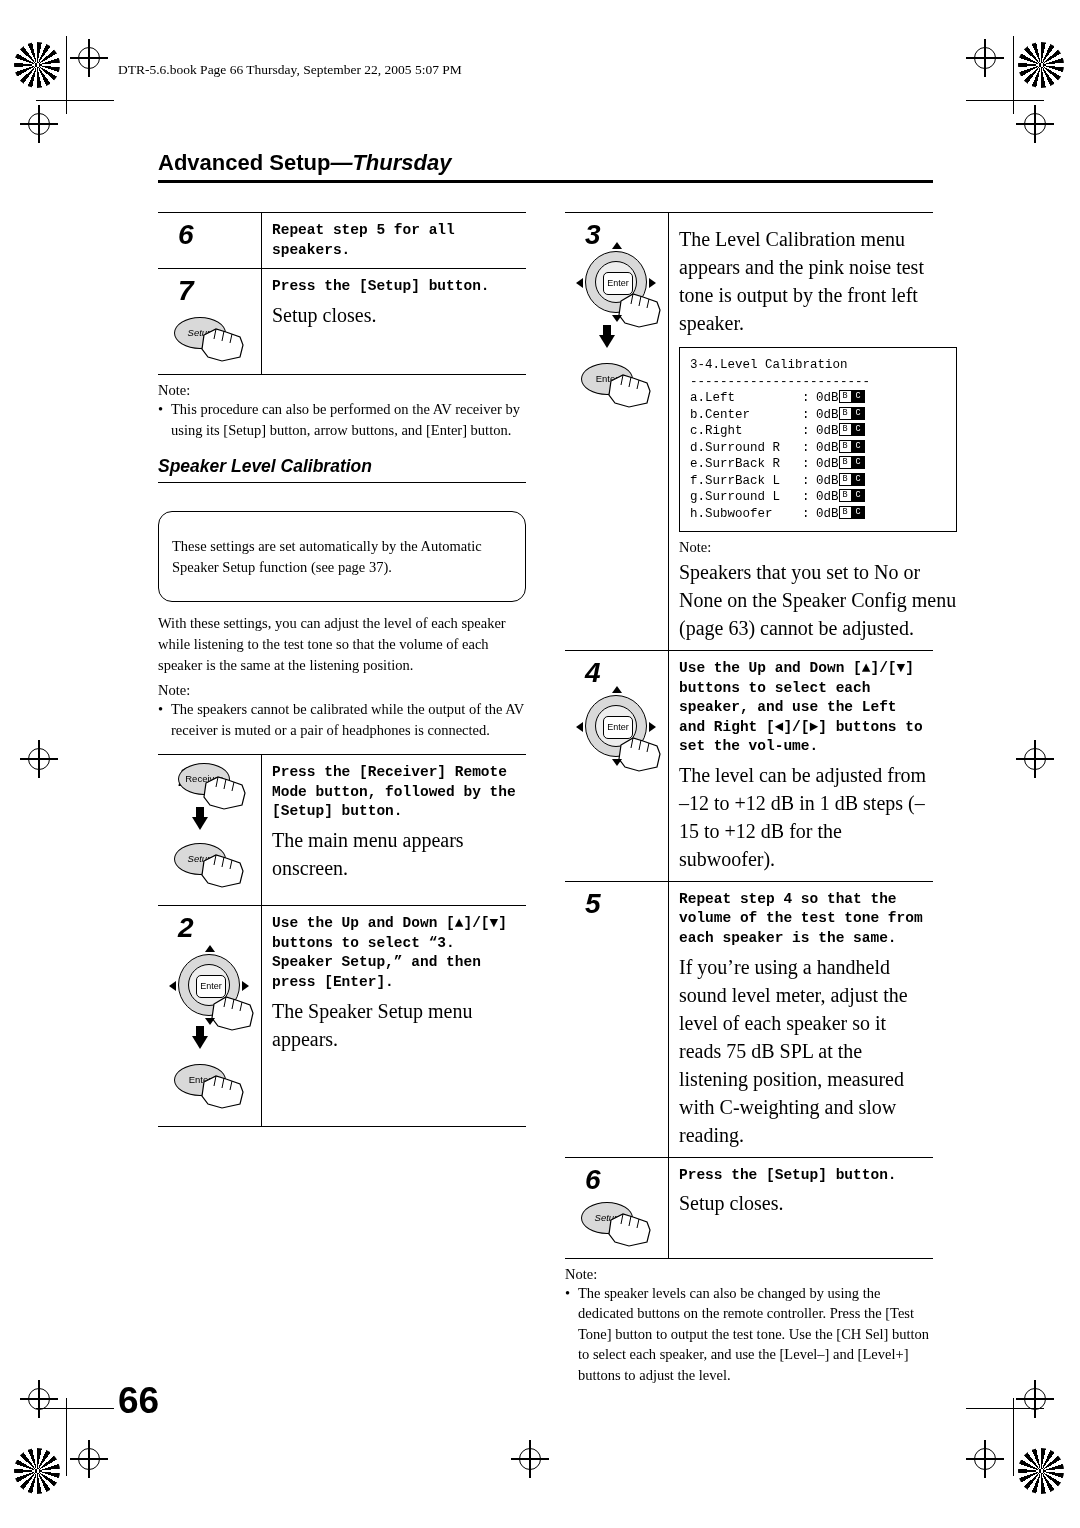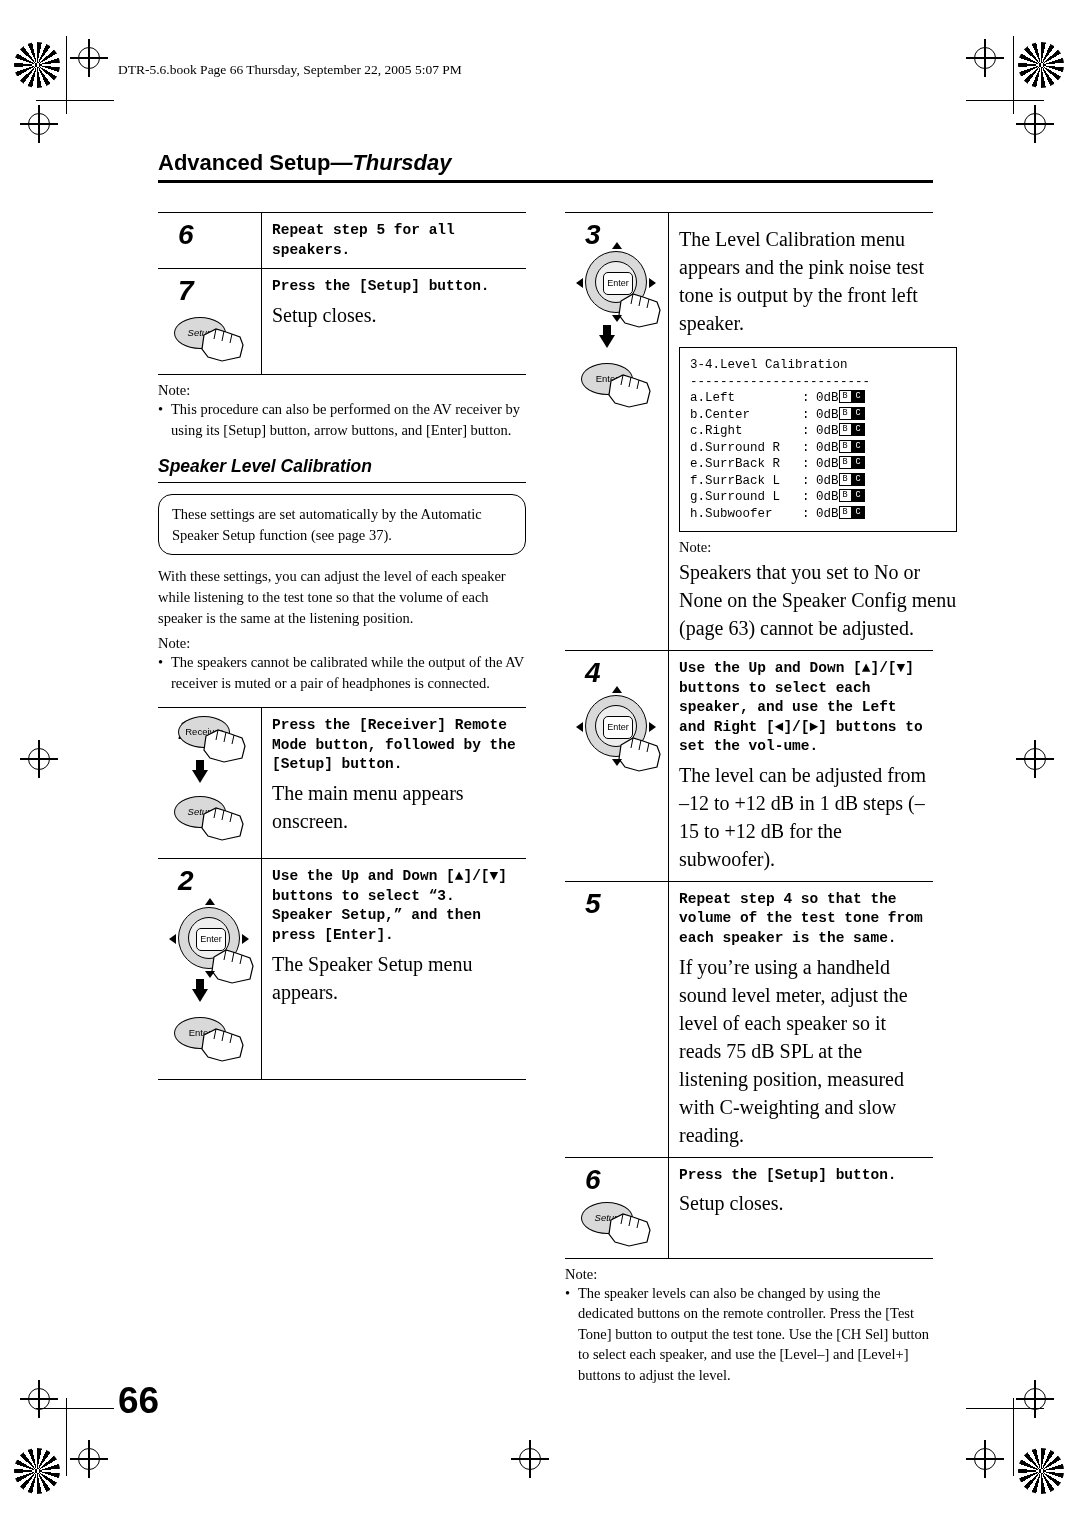--- a/index.html
+++ b/index.html
@@ -70,22 +70,22 @@
   .note-item:before { content:"\2022"; position:absolute; left:0; top:0; }
 
   .section-title {
     font-family:"Liberation Sans", sans-serif;
     font-size:17.5px; font-weight:bold; font-style:italic;
     margin-top:16px;
   }
   .section-rule { border-bottom:1.3px solid #000; margin-top:5px; }
 
   .roundbox {
-    border:1.4px solid #000; border-radius:14px; padding:9px 13px;
-    font-size:14.5px; line-height:1.42; margin-top:11px;
+    border:1.4px solid #000; border-radius:14px; padding:24px 13px;
+    font-size:14.5px; line-height:1.42; margin-top:28px;
   }
   .para { font-size:14.5px; line-height:1.42; margin-top:11px; }
 
   
   .osd {
     border:1.2px solid #000; padding:9px 10px; margin-top:10px;
     font-family:"Liberation Mono", monospace; font-size:12.5px; line-height:1.32;
     width:256px;
   }
   .osd-title { letter-spacing:0px; }

